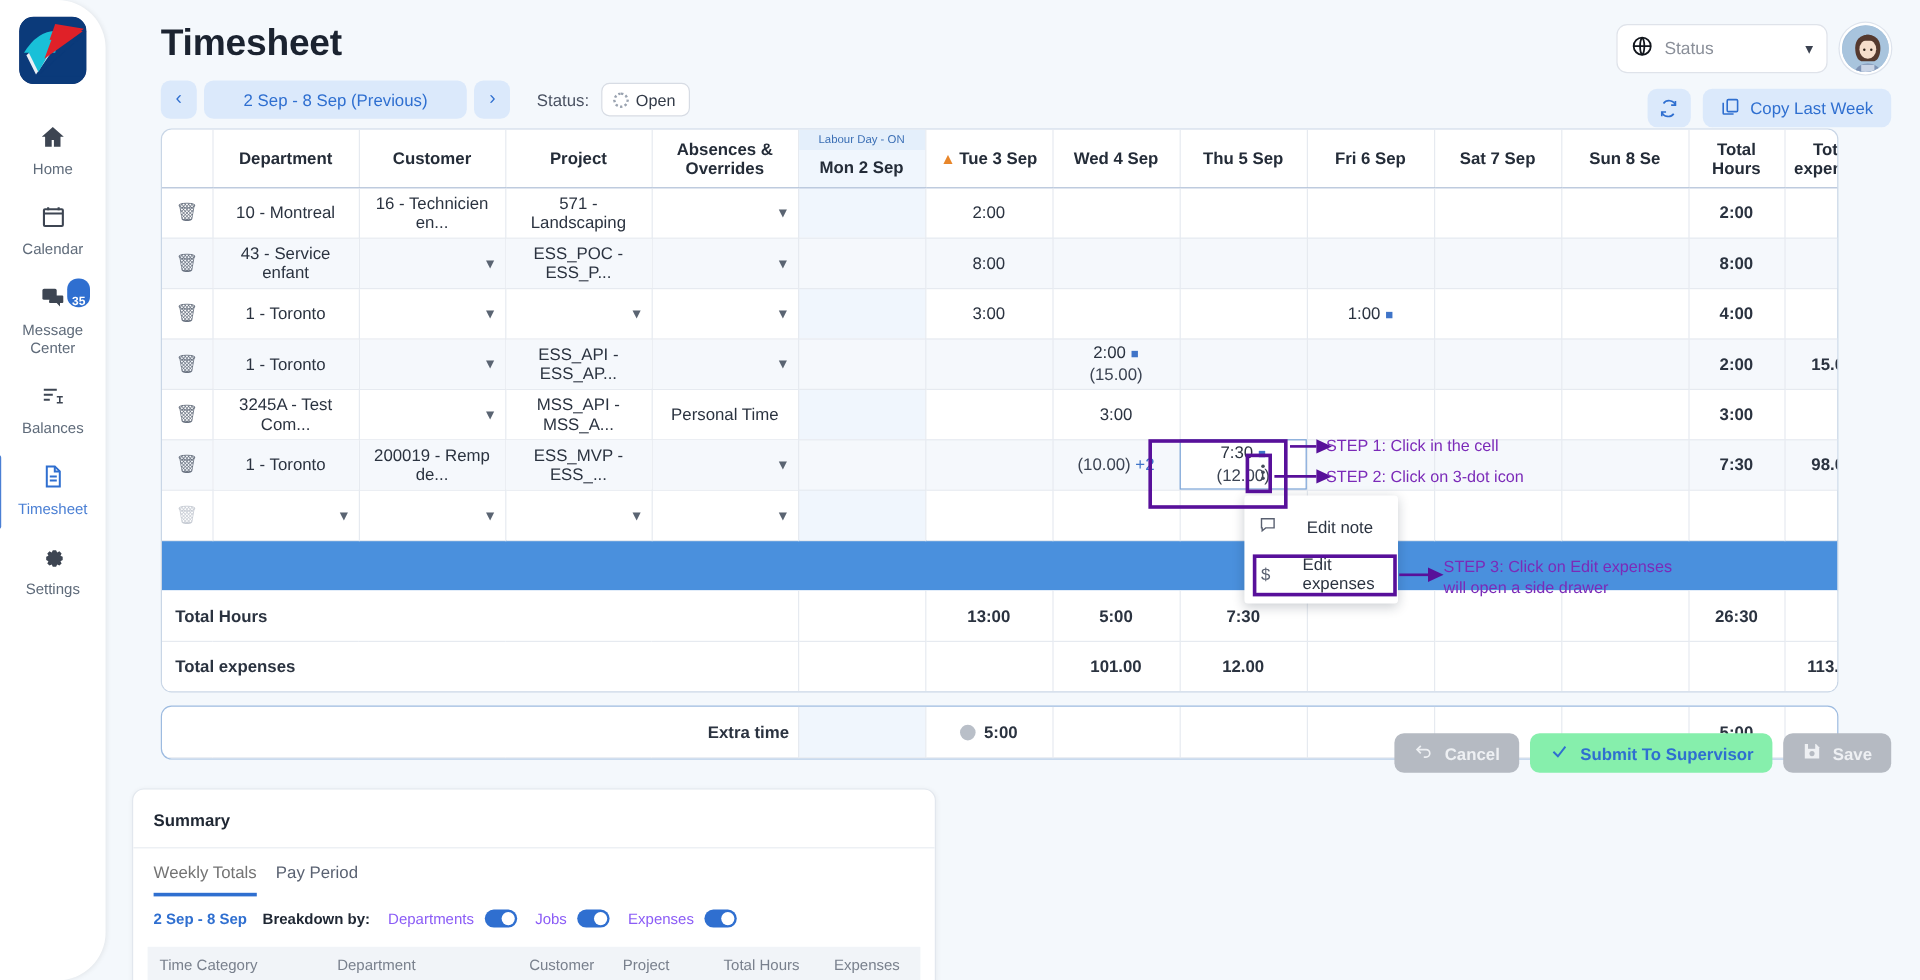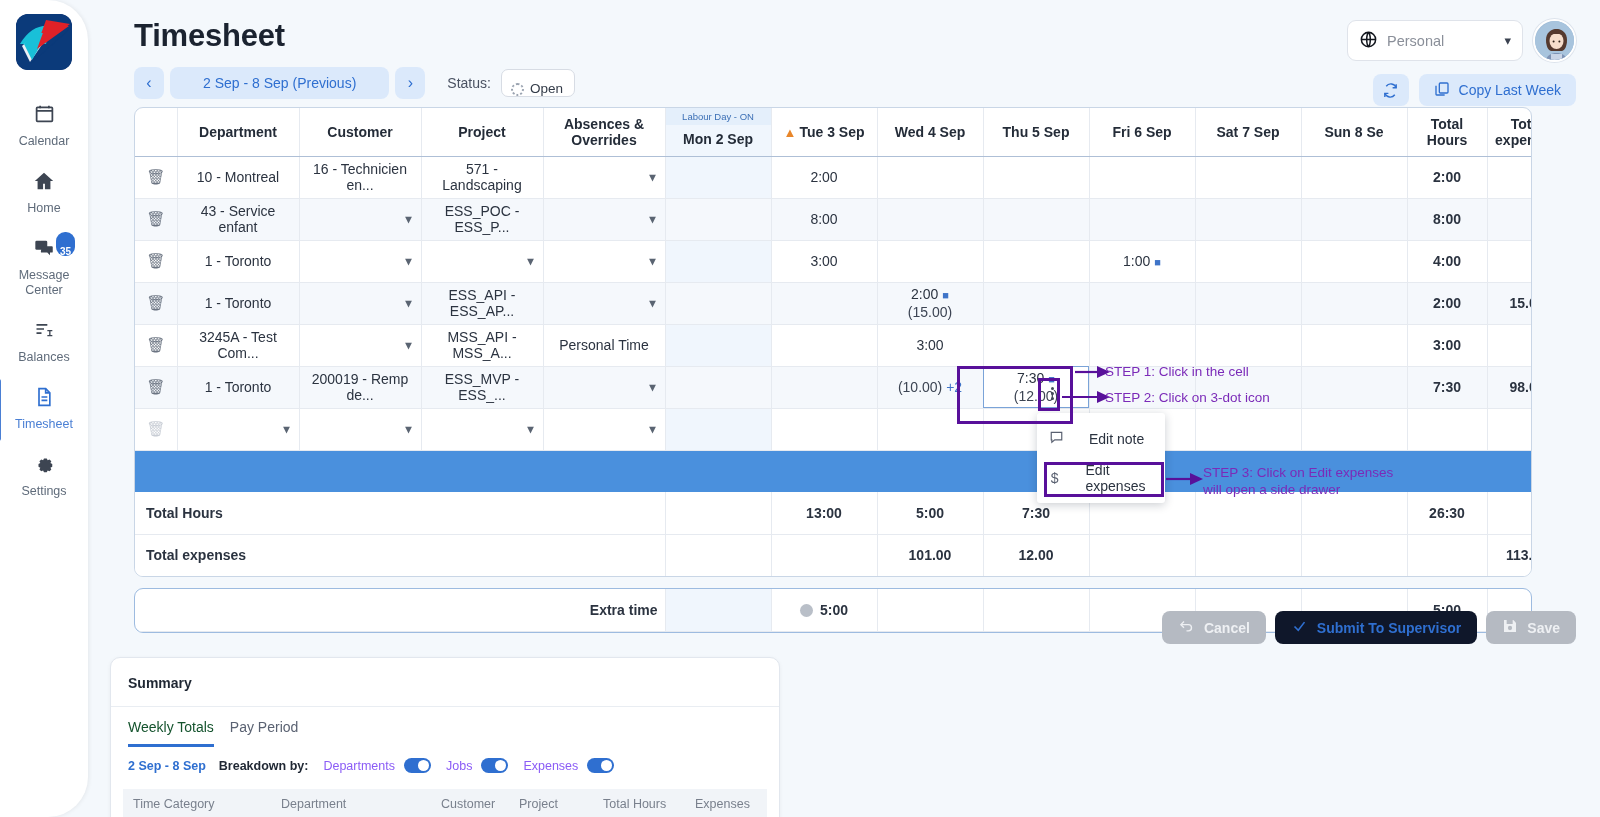--- a/index.html
+++ b/index.html
@@ -59,21 +59,21 @@
   .pill-btn {
     background: #dbe9fb; color: #2f6fd0; border: none; border-radius: 8px;
     height: 32px; font-size: 14px; cursor: pointer;
     display: flex; align-items: center; justify-content: center;
   }
   .pill-arrow { width: 30px; font-size: 16px; margin-right: 6px; }
   .pill-range { padding: 0 33px; margin-right: 6px; font-size: 14px; }
   .status-label { margin-left: 16px; font-size: 14px; color: #4a5262; }
   .status-chip {
     margin-left: 10px; border: 1px solid #d7dce4; border-radius: 7px;
-    height: 28px; display: inline-flex; align-items: flex-end; gap: 6px;
+    height: 28px; display: inline-flex; align-items: center; gap: 6px;
     padding: 0 11px 0 9px; font-size: 13.5px; color: #333b48; background:#fff;
   }
   .dotring {
     width: 13px; height: 13px; border-radius: 50%;
     border: 2px dotted #9aa3b0;
   }
 
   .top-right { position: absolute; right: 24px; top: 19px; display: flex; align-items: center; gap: 10px; }
   .lang-select {
     width: 176px; height: 41px; background: #fff; border: 1px solid #dfe3ea;
@@ -193,34 +193,34 @@
   
   .actions {
     position: absolute; right: 24px; top: 611px;
     display: flex; align-items: center; gap: 9px;
   }
   .btn {
     height: 33px; border-radius: 8px; display: flex; align-items: center;
     gap: 9px; padding: 0 16px; font-size: 14px; font-weight: bold; cursor: pointer;
   }
   .btn-cancel { background: #b5bac2; color: #eef0f3; }
-  .btn-submit { background: #0f172a; color: #2f6fd0; }
+  .btn-submit { background: #86efac; color: #2f6fd0; }
   .btn-save { background: #b5bac2; color: #eef0f3; }
 
   
   .summary {
     position: absolute; left: 110px; top: 657px; width: 670px; height: 200px;
     background: #fff; border: 1px solid #e2e7ee; border-radius: 10px 10px 0 0;
     box-shadow: 0 1px 4px rgba(0,0,0,.05); overflow: hidden;
   }
   .sum-title { font-size: 14px; font-weight: bold; color: #1f2733; padding: 17px 0 15px 17px; }
   .sum-hr { height: 1px; background: #e9edf2; }
   .sum-tabs { display: flex; gap: 16px; padding: 12px 0 0 17px; }
   .sum-tab { font-size: 14px; color: #5a6272; padding-bottom: 9px; cursor: pointer; }
-  .sum-tab.active { color: #14532d; border-bottom: 3px solid #2f6fd0; }
+  .sum-tab.active { color: #737373; border-bottom: 3px solid #2f6fd0; }
   .sum-ctrls { display: flex; align-items: center; gap: 9px; padding: 11px 0 0 17px; font-size: 12.5px; }
   .sum-range { color: #2f6fd0; font-weight: bold; }
   .sum-by { color: #1f2733; font-weight: bold; margin-left: 4px; }
   .sum-opt { color: #8b5cf6; margin-left: 6px; }
   .toggle {
     width: 27px; height: 15px; border-radius: 9px; background: #2f6fd0;
     position: relative; cursor: pointer; display:inline-block; vertical-align: -2px;
   }
   .toggle::after {
     content: ""; position: absolute; right: 2px; top: 2px;
@@ -248,35 +248,35 @@
         <path d="M8 30 Q18 16 31 20 L16 46 Z" fill="#19c0d8"></path>
         <path d="M31 8 L53 12 L21 35 Z" fill="#e02128"></path>
         <path d="M53 16 L53 49 L16 49 Z" fill="#0b3a7a"></path>
       </svg>
     </div>
 
     <div class="nav">
 
       <div class="nav-item">
         <span class="ico">
+          <svg width="22" height="22" viewBox="0 0 24 24" fill="#3d4552">
+              <path d="M12 3 2 12h3v9h6v-6h2v6h6v-9h3z"></path>
+            </svg>
+        </span>
+        <span class="lbl">Home</span>
+      </div>
+
+      <div class="nav-item">
+        <span class="ico">
           <svg width="21" height="21" viewBox="0 0 24 24" fill="none" stroke="#3d4552" stroke-width="2">
             <rect x="3" y="5" width="18" height="16" rx="1"></rect>
               <path d="M3 9h18M7 3v3M17 3v3"></path>
           </svg>
         </span>
         <span class="lbl">Calendar</span>
-      </div>
-
-      <div class="nav-item">
-        <span class="ico">
-          <svg width="22" height="22" viewBox="0 0 24 24" fill="#3d4552">
-              <path d="M12 3 2 12h3v9h6v-6h2v6h6v-9h3z"></path>
-            </svg>
-        </span>
-        <span class="lbl">Home</span>
       </div>
 
       <div class="nav-item">
         <span class="ico">
           <svg width="23" height="22" viewBox="0 0 24 24" fill="#3d4552">
             <rect x="2" y="4" width="13" height="10" rx="1.5"></rect>
             <path d="M9 10h11a1 1 0 0 1 1 1v5a1 1 0 0 1-1 1h-2v3l-3-3H9a1 1 0 0 1-1-1z"></path>
           </svg>
         </span>
         <span class="badge">35</span>
@@ -331,21 +331,21 @@
     </div>
 
     <div class="top-right">
       <div class="lang-select">
         <span>
           <svg width="19" height="19" viewBox="0 0 24 24" fill="none" stroke="#12161d" stroke-width="1.9">
             <circle cx="12" cy="12" r="9"></circle>
               <path d="M3 12h18M12 3c3 3 3 15 0 18M12 3c-3 3-3 15 0 18"></path>
           </svg>
         </span>
-        <span>Personal</span>
+        <span>Status</span>
         <span class="chev">▾</span>
       </div>
       <div class="avatar">
         <svg width="43" height="43" viewBox="0 0 43 43">
           <circle cx="21.5" cy="21.5" r="21.5" fill="#a8c4dd"></circle>
           <path d="M10 43c0-7 5-11 11.5-11S33 36 33 43z" fill="#7e93b5"></path>
           <rect x="16" y="33" width="11" height="10" fill="#c9d4e6"></rect>
           <path d="M11 19c0-7 4.6-11 10.5-11S32 12 32 19c0 6-2 10-5 11h-11c-3-1-5-5-5-11z" fill="#55392e"></path>
           <ellipse cx="21.5" cy="20" rx="7" ry="8" fill="#f6ddcb"></ellipse>
           <path d="M12.5 15c2-5 6-7 9-7s7 2 9 7c-3-2-6-2-9-2s-6 0-9 2z" fill="#55392e"></path>

